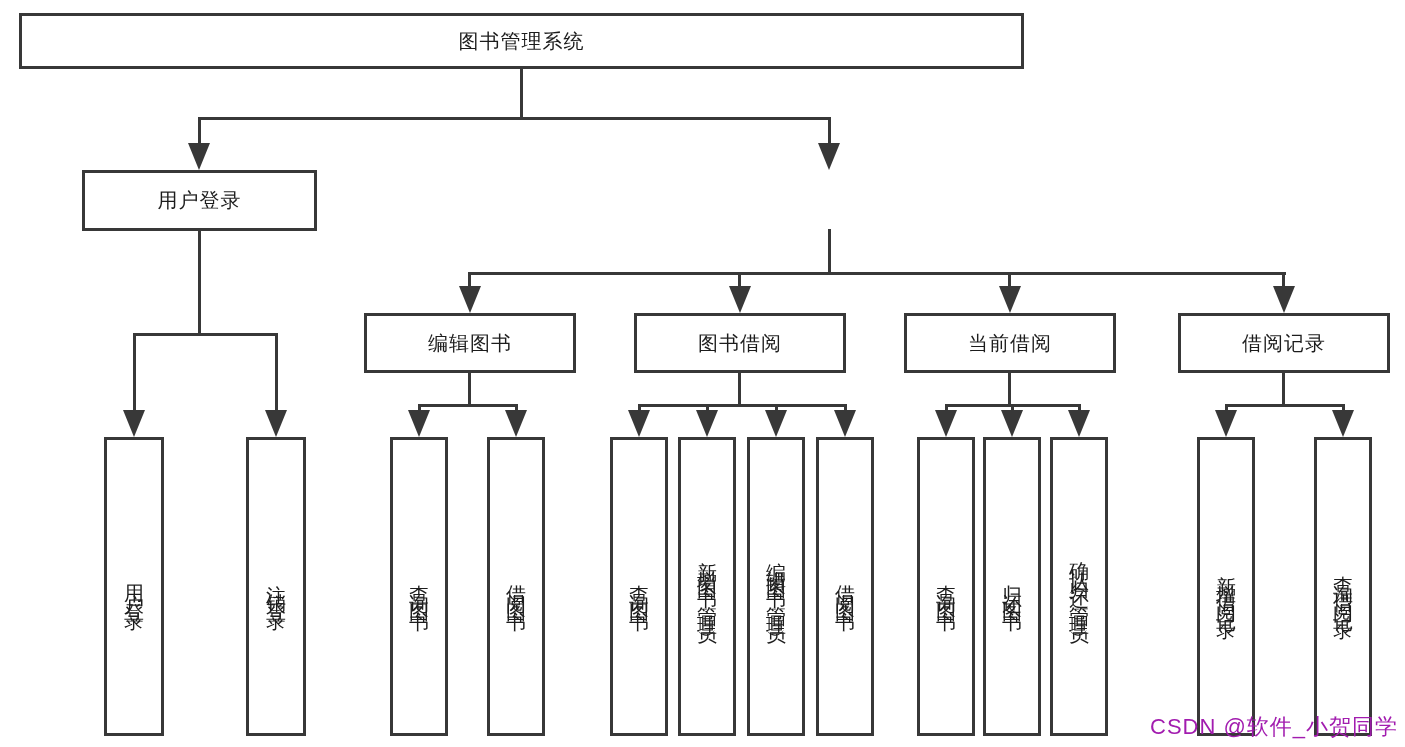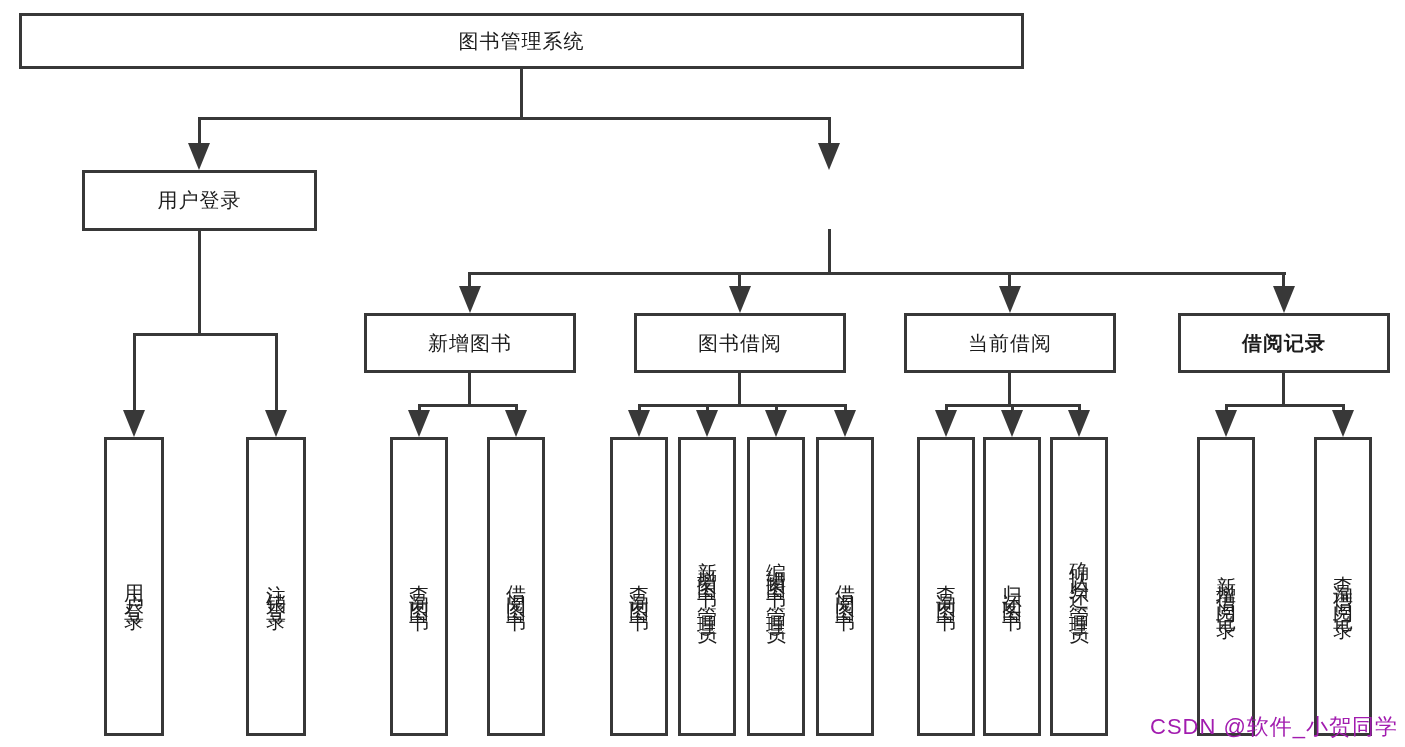--- a/index.html
+++ b/index.html
@@ -88,29 +88,29 @@
   <div class="line" style="left:468px; top:272px; width:3px; height:18px;"></div>
   <div class="arrow" style="left:459px; top:286px;"></div>
   <div class="line" style="left:738px; top:272px; width:3px; height:18px;"></div>
   <div class="arrow" style="left:729px; top:286px;"></div>
   <div class="line" style="left:1008px; top:272px; width:3px; height:18px;"></div>
   <div class="arrow" style="left:999px; top:286px;"></div>
   <div class="line" style="left:1282px; top:272px; width:3px; height:18px;"></div>
   <div class="arrow" style="left:1273px; top:286px;"></div>
 
   <div class="box" style="left:364px; top:313px; width:212px; height:60px;">
-    <span>新增图书</span>
+    <span>编辑图书</span>
   </div>
   <div class="box" style="left:904px; top:313px; width:212px; height:60px;">
     <span>当前借阅</span>
   </div>
   <div class="box" style="left:634px; top:313px; width:212px; height:60px;">
     <span>图书借阅</span>
   </div>
-  <div class="box" style="left:1178px; top:313px; width:212px; height:60px;font-weight:bold;">
+  <div class="box" style="left:1178px; top:313px; width:212px; height:60px;">
     <span>借阅记录</span>
   </div>
 
   <div class="line" style="left:468px; top:371px; width:3px; height:36px;"></div>
   <div class="line" style="left:418px; top:404px; width:100px; height:3px;"></div>
   <div class="line" style="left:418px; top:404px; width:3px; height:10px;"></div>
   <div class="arrow" style="left:408px; top:410px;"></div>
   <div class="line" style="left:515px; top:404px; width:3px; height:10px;"></div>
   <div class="arrow" style="left:505px; top:410px;"></div>
 

